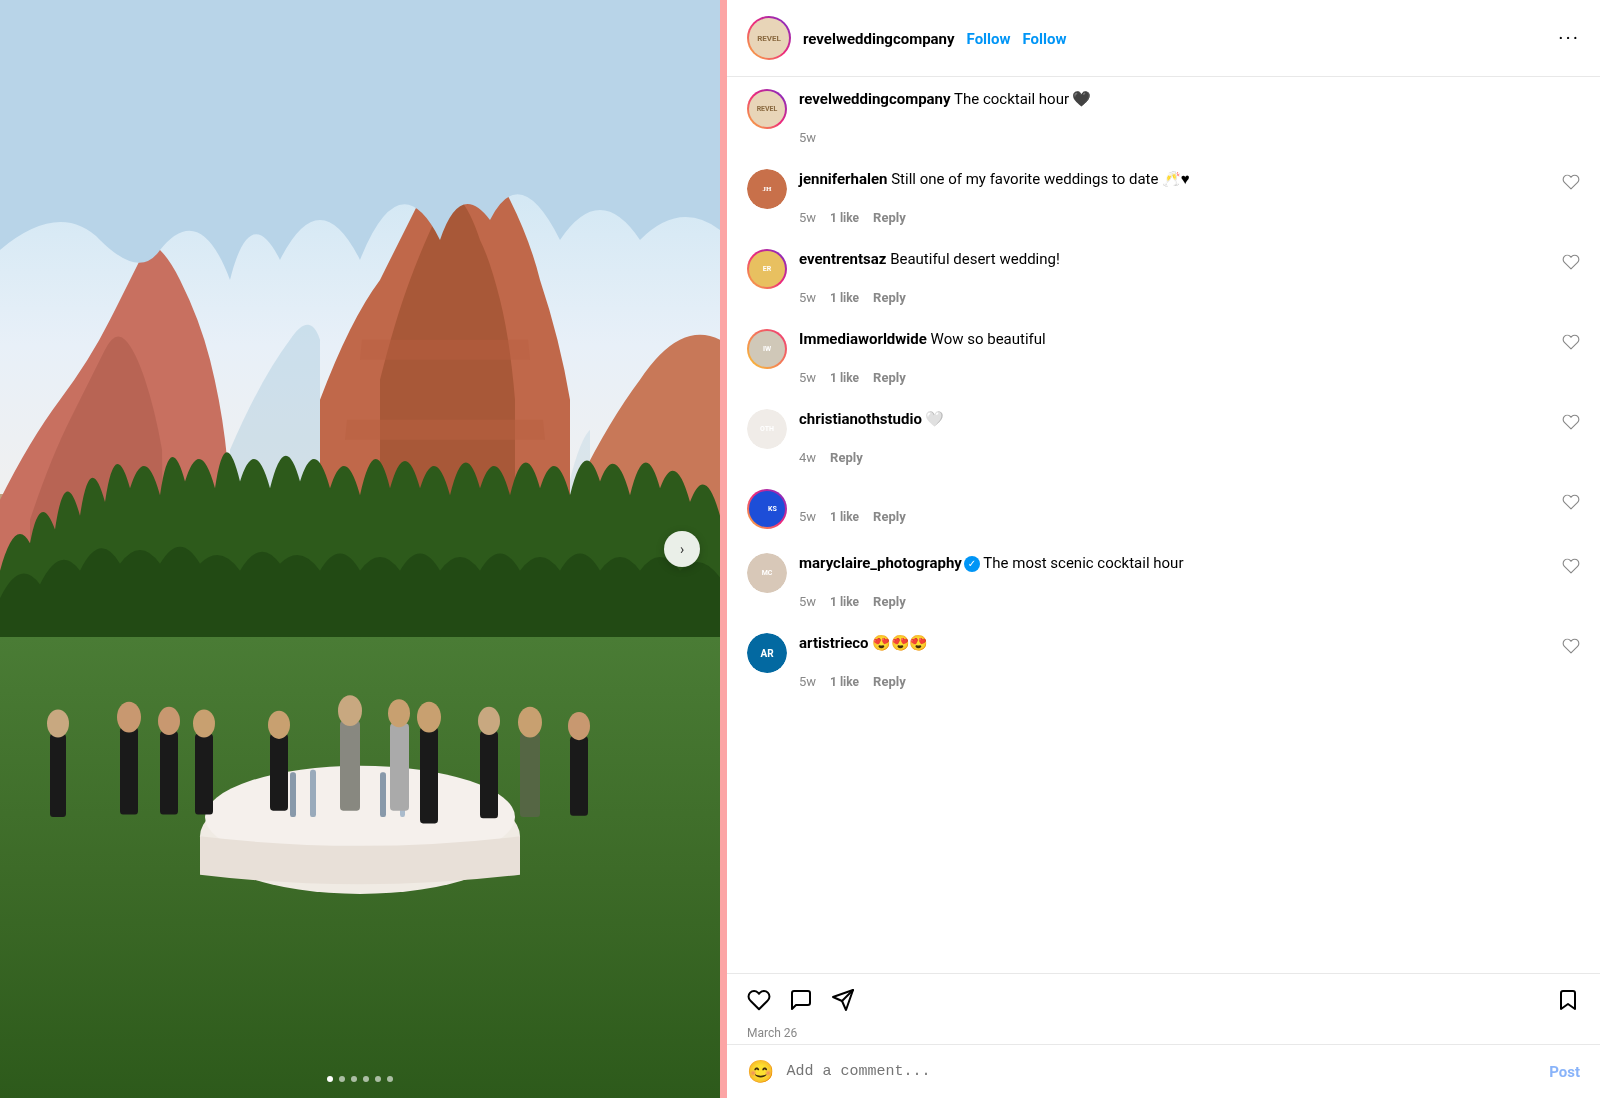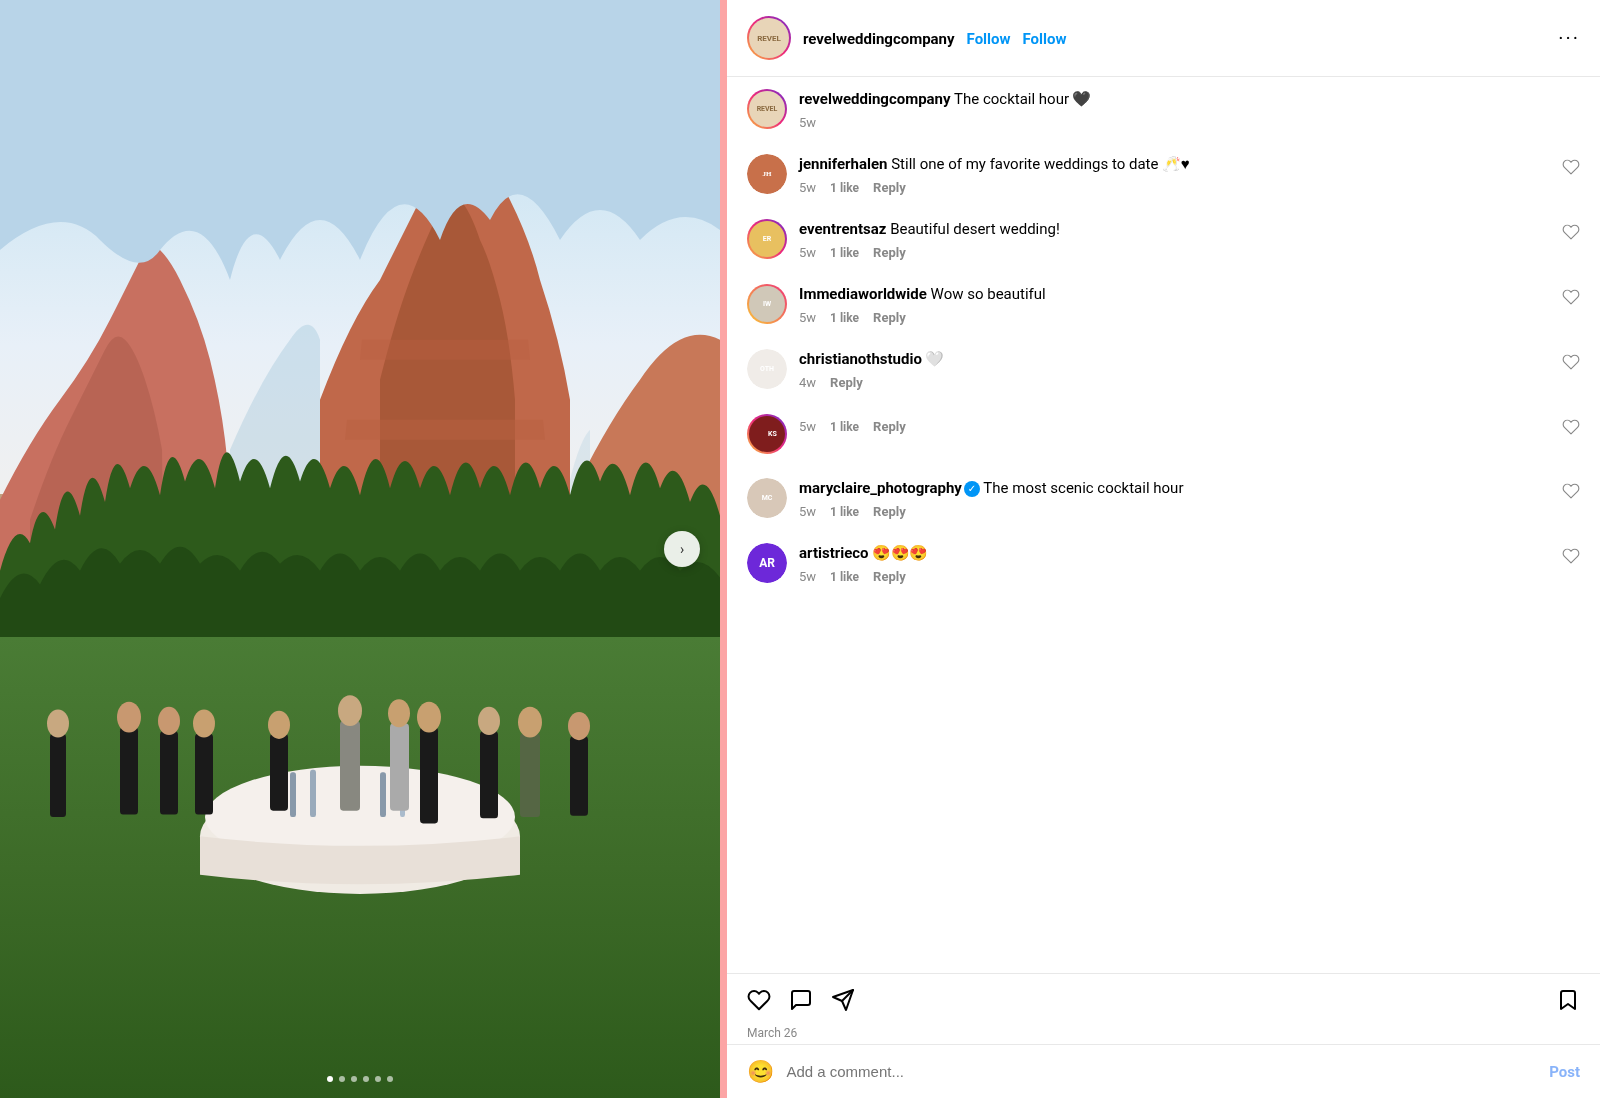--- a/index.html
+++ b/index.html
@@ -183,21 +183,21 @@
       font-size: 15px;
       color: #000;
       line-height: 1.4;
     }
     .comment-username {
       font-weight: 700;
     }
     .comment-meta {
       display: flex;
       gap: 14px;
-      margin-top: 5px;
+      margin-top: 20px;
       align-items: center;
     }
     .comment-time {
       font-size: 13px;
       color: #888;
     }
     .comment-likes {
       font-size: 12px;
       color: #888;
       font-weight: 700;
@@ -267,20 +267,21 @@
       color: #666;
     }
 
     .comment-input {
       flex: 1;
       border: none;
       outline: none;
       font-size: 15px;
       color: #999;
       background: transparent;
+      font-family: Liberation Mono, monospace;
     }
 
     .post-btn {
       color: #3b82f6;
       font-weight: 700;
       font-size: 15px;
       cursor: pointer;
       opacity: 0.6;
     }
 
@@ -553,21 +554,21 @@
     </div>
     <div class="heart-btn">
       <svg viewBox="0 0 24 24" style="width:18px;height:18px;stroke:#888;fill:none;stroke-width:1.5;">
         <path d="M20.84 4.61a5.5 5.5 0 0 0-7.78 0L12 5.67l-1.06-1.06a5.5 5.5 0 0 0-7.78 7.78l1.06 1.06L12 21.23l7.78-7.78 1.06-1.06a5.5 5.5 0 0 0 0-7.78z"></path>
       </svg>
     </div>
   </div>
         <div class="comment-item">
     <div class="comment-avatar" style="width:40px;height:40px;position:relative;flex-shrink:0;">
       <div style="position:absolute;inset:-2px;border-radius:50%;background:linear-gradient(45deg, #f9ce34, #ee2a7b, #6228d7);;z-index:0;"></div>
-      <div style="position:absolute;inset:2px;border-radius:50%;background:#7f1d1d;z-index:1;display:flex;align-items:center;justify-content:center;font-size:7px;font-weight:700;color:#fff;padding-left:11px;">KS</div>
+      <div style="position:absolute;inset:2px;border-radius:50%;background:#1d4ed8;z-index:1;display:flex;align-items:center;justify-content:center;font-size:7px;font-weight:700;color:#fff;padding-left:11px;">KS</div>
     </div>
     <div class="comment-body">
       <div class="comment-meta">
 
     <span class="comment-time">5w</span>
     <span class="comment-likes">1 like</span>
     <span class="comment-reply-btn">Reply</span>
 
       </div>
     </div>
@@ -596,21 +597,21 @@
     </div>
     <div class="heart-btn">
       <svg viewBox="0 0 24 24" style="width:18px;height:18px;stroke:#888;fill:none;stroke-width:1.5;">
         <path d="M20.84 4.61a5.5 5.5 0 0 0-7.78 0L12 5.67l-1.06-1.06a5.5 5.5 0 0 0-7.78 7.78l1.06 1.06L12 21.23l7.78-7.78 1.06-1.06a5.5 5.5 0 0 0 0-7.78z"></path>
       </svg>
     </div>
   </div>
         <div class="comment-item">
     <div class="comment-avatar" style="width:40px;height:40px;position:relative;flex-shrink:0;">
 
-      <div style="position:absolute;inset:0;border-radius:50%;background:#6d28d9;z-index:1;display:flex;align-items:center;justify-content:center;font-size:12px;font-weight:700;color:#fff;">AR</div>
+      <div style="position:absolute;inset:0;border-radius:50%;background:#0369a1;z-index:1;display:flex;align-items:center;justify-content:center;font-size:10px;font-weight:700;color:#fff;">AR</div>
     </div>
     <div class="comment-body">
       <span class="comment-text">
         <span class="comment-username">artistrieco</span> 😍😍😍
       </span>
       <div class="comment-meta">
 
     <span class="comment-time">5w</span>
     <span class="comment-likes">1 like</span>
     <span class="comment-reply-btn">Reply</span>

